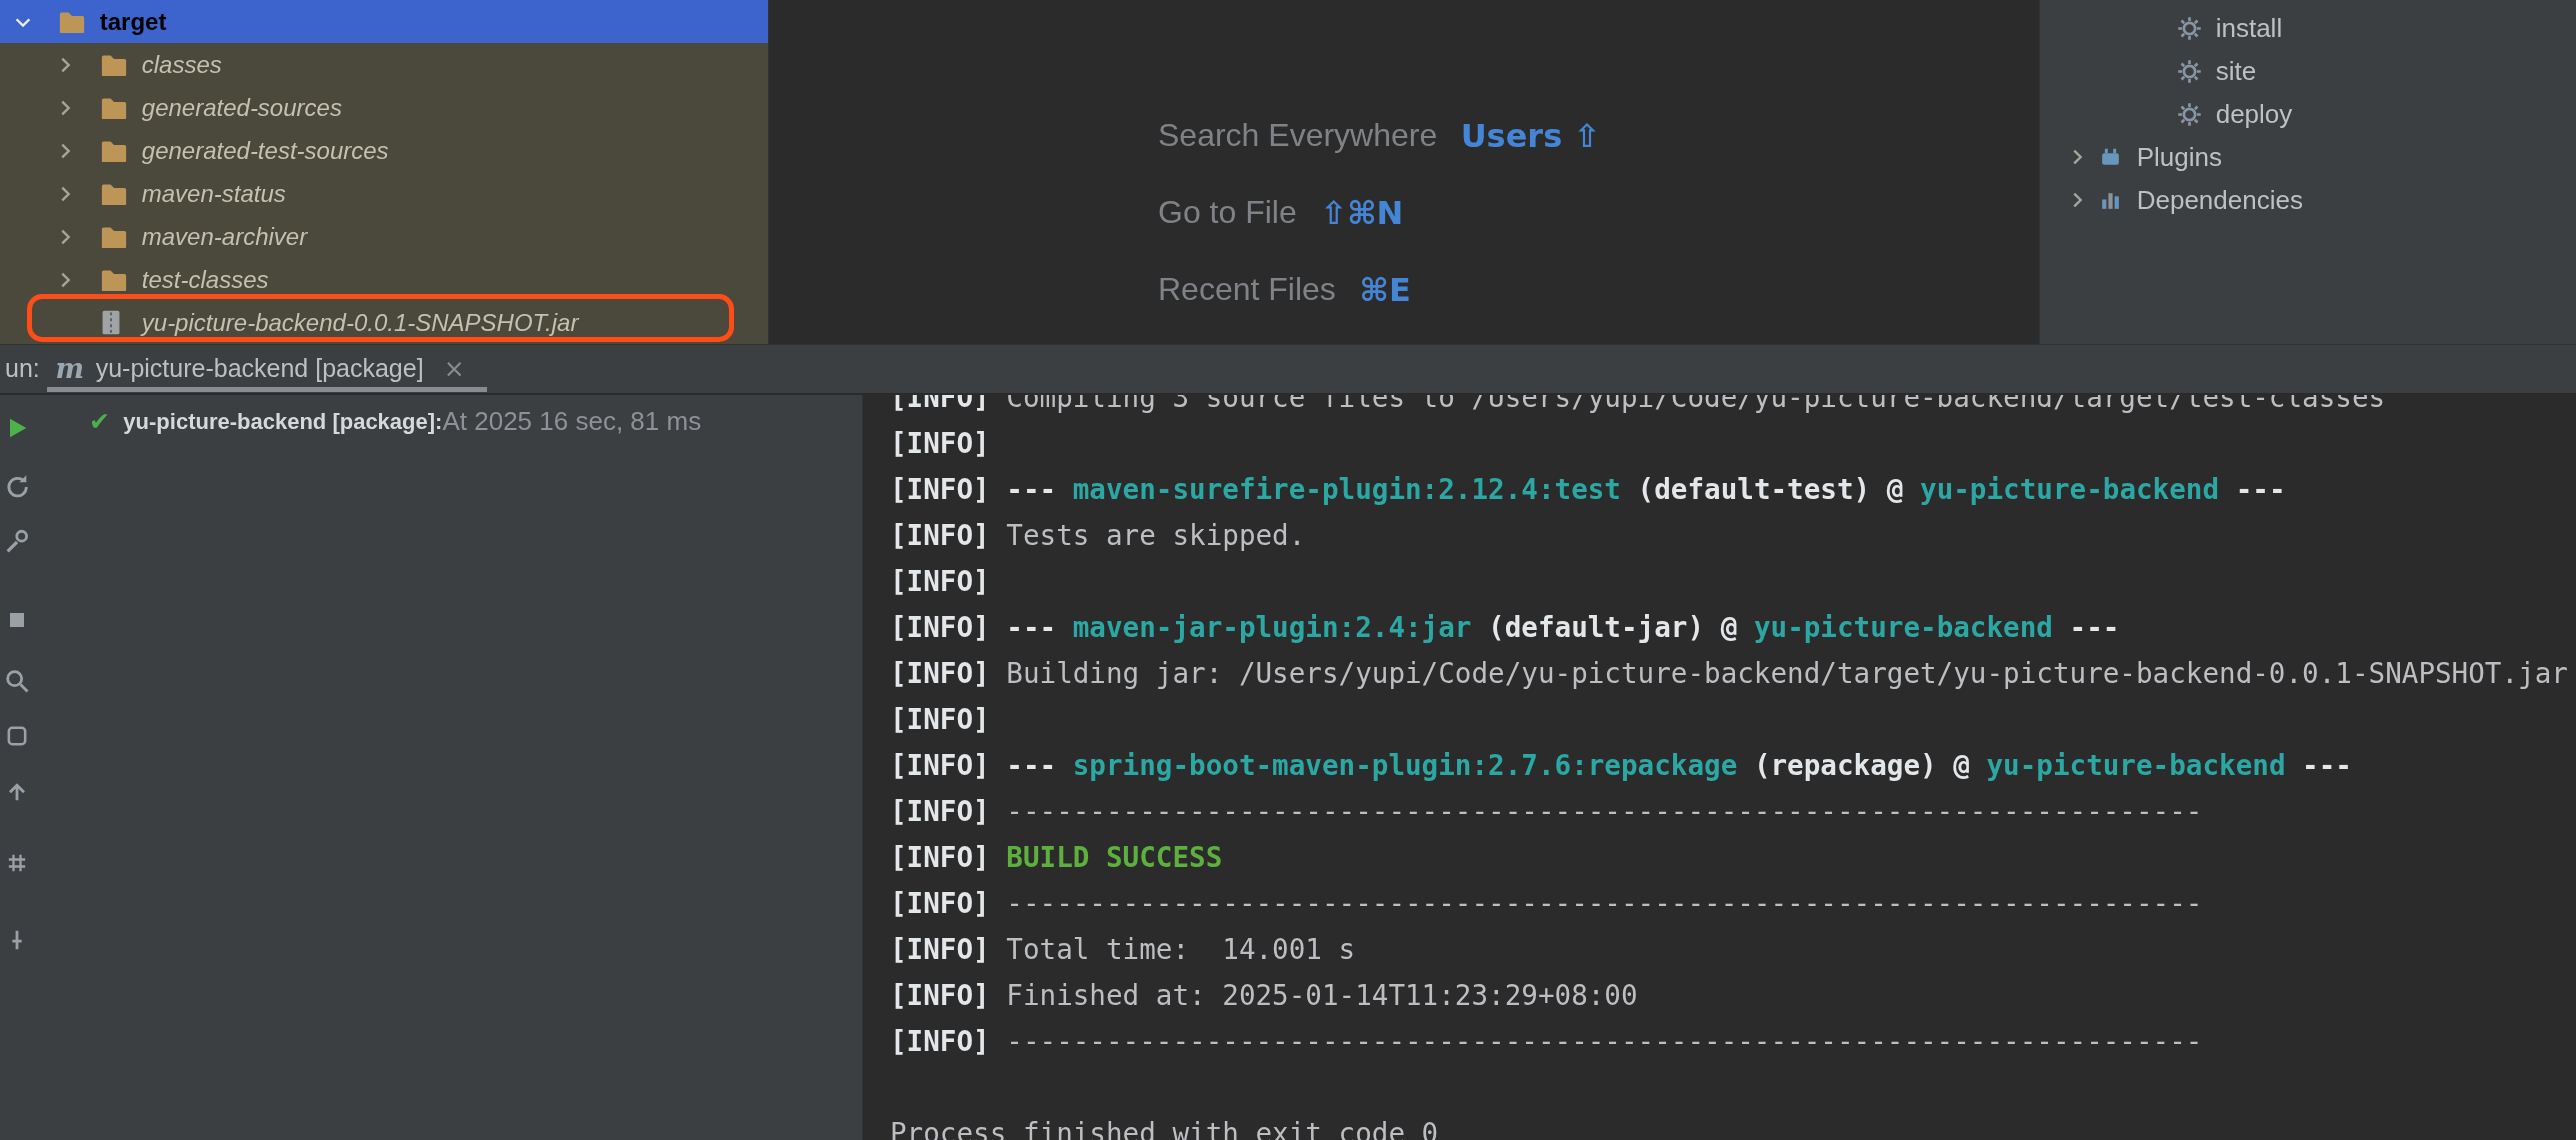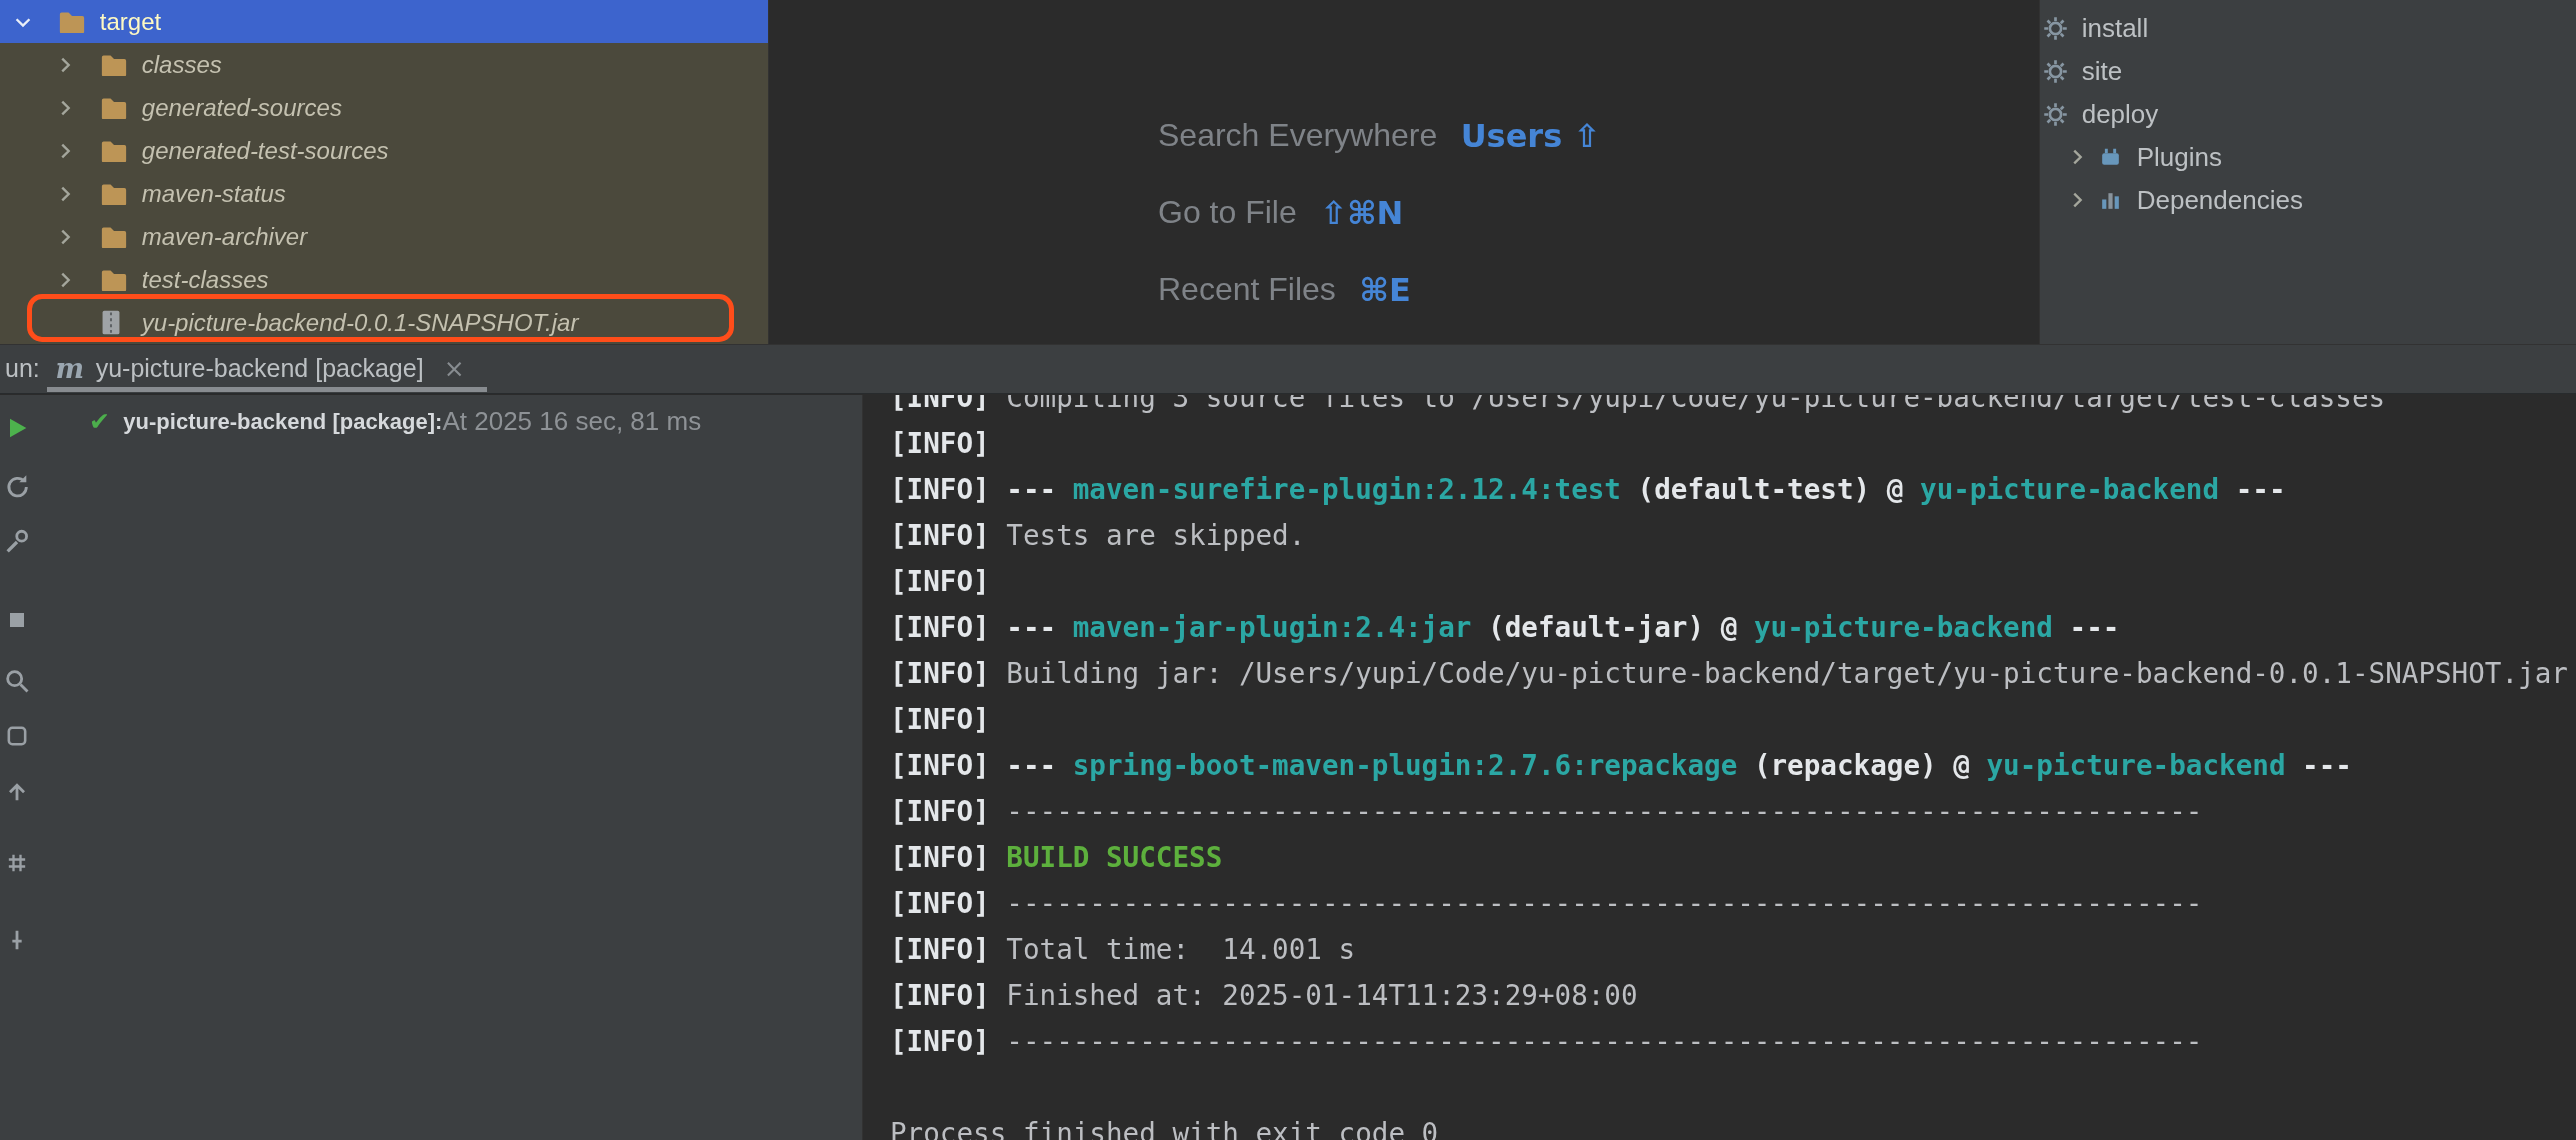--- a/index.html
+++ b/index.html
@@ -6,41 +6,41 @@
   .root{position:relative;width:2576px;height:1140px;overflow:hidden;background:#2b2b2b;
         font-family:"Liberation Sans","DejaVu Sans",sans-serif;}
 
   
   .tree-panel{position:absolute;left:0;top:0;width:769px;height:344px;background:#4b493c;
               border-right:1.7px solid #323232;box-sizing:border-box;}
   .tree-row{display:flex;align-items:center;height:43px;font-size:24px;color:#c4c1b0;cursor:default;}
   .tree-row.lvl0{padding-left:5px;}
   .tree-row.lvl1{padding-left:47px;font-style:italic;}
   .tree-row.selected{background:#3d64cd;color:#ffffff;}
-  .tree-row.selected .tree-label{font-weight:normal;color:#fef9c3;}
+  .tree-row.selected .tree-label{font-weight:bold;color:#000000;}
   .tree-chevron{width:35px;height:25px;display:flex;align-items:center;justify-content:center;flex:none;}
   .tree-chevron.down svg{transform:rotate(90deg);}
   .tree-chevron svg path{stroke:#a4a69c;}
   .selected .tree-chevron svg path{stroke:#e9eef7;}
   .tree-icon{width:28px;margin-left:18.4px;margin-right:13.4px;display:flex;align-items:center;flex:none;}
   .jar-highlight{position:absolute;left:27px;top:294px;width:707px;height:48px;
                  border:5px solid #ff4d1a;border-radius:15px;box-sizing:border-box;pointer-events:none;}
 
   
   .editor-panel{position:absolute;left:769px;top:0;width:1270px;height:344px;background:#2b2b2b;}
   .shortcuts{position:absolute;left:389px;top:97px;}
   .sc-row{height:77px;display:flex;align-items:center;font-size:32px;}
   .sc-action{color:#7f8388;margin-right:23.4px;}
   .sc-keys{color:#4585d6;font-weight:bold;font-family:"DejaVu Sans",sans-serif;}
 
   
   .maven-panel{position:absolute;left:2039px;top:0;width:537px;height:344px;background:#3c3f41;
                border-left:1.7px solid #323232;box-sizing:border-box;padding-top:6.7px;}
   .mv-row{height:43px;display:flex;align-items:center;font-size:26px;color:#bdc1c4;}
-  .mv-row.goal{}
+  .mv-row.goal{padding-left:134px;}
   .mv-row.node{padding-left:18px;}
   .mv-icon{width:30px;display:flex;align-items:center;justify-content:center;margin-right:11.7px;flex:none;}
   .mv-chevron{width:37px;display:flex;align-items:center;justify-content:center;flex:none;}
 
   
   .tab-bar{position:absolute;left:0;top:344px;width:2576px;height:50px;background:#3c3f41;
            border-top:1.7px solid #323232;border-bottom:1.7px solid #282b2d;box-sizing:border-box;}
   .tw-label{position:absolute;left:5px;top:0;height:47px;display:flex;align-items:center;
             font-size:25px;color:#bcc0c3;}
   .run-tab{position:absolute;left:47px;top:0;height:47px;display:flex;align-items:center;padding:0 22px 0 8.4px;}

